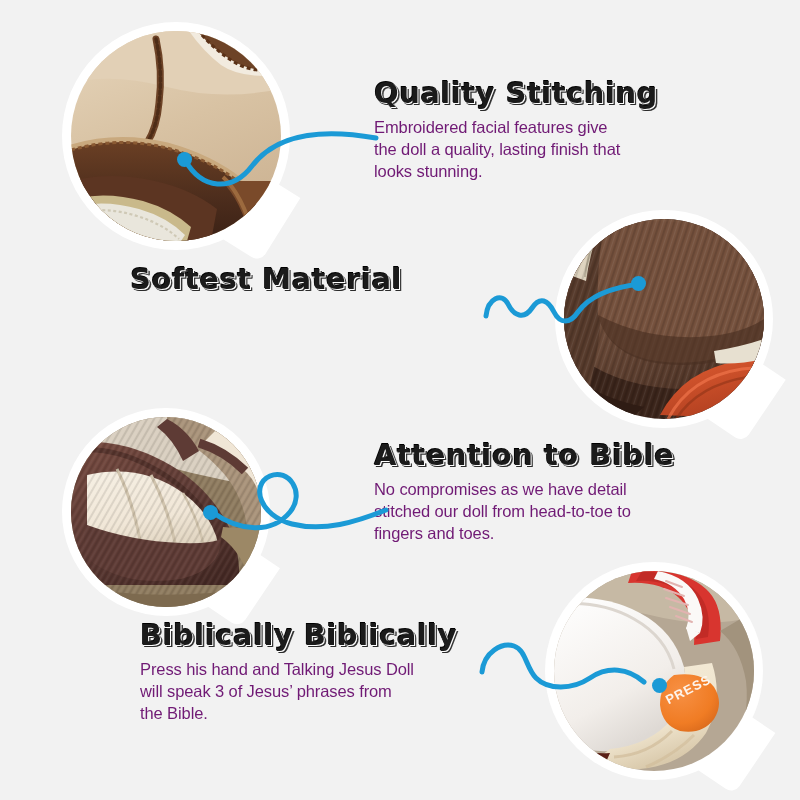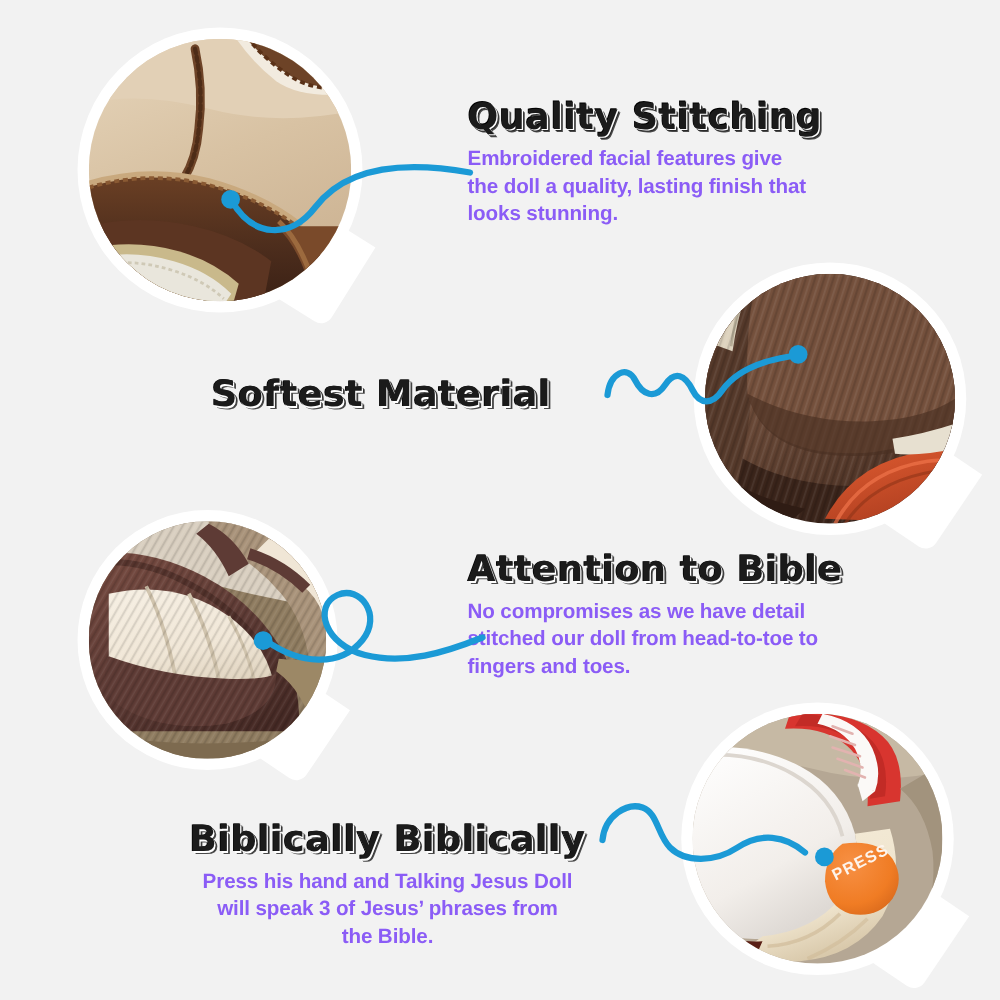--- a/index.html
+++ b/index.html
@@ -33,30 +33,30 @@
     white-space: nowrap;
     line-height: 1.05;
     text-shadow:
       1px 1px 0 #ffffff,
       1.6px 1.6px 0 #2a2a2a,
       2.4px 2.4px 0 #4a4a4a,
       -0.6px -0.6px 0 #000000;
   }
   .feature-body {
     font-family: "Liberation Sans", sans-serif;
-    font-weight: bold;
+    font-weight: normal;
     font-size: 16.5px;
     line-height: 1.33;
-    color: #8b5cf6;
+    color: #701a75;
     margin-top: 9px;
     white-space: pre-line;
     letter-spacing: -0.1px;
   }
   .align-left  { text-align: left; }
-  .align-right { text-align: center; margin-top: 36px; }
+  .align-right { text-align: left; }
 
   
   .bubble {
     position: absolute;
     border-radius: 50%;
     background: #ffffff;
     box-shadow: 0 0 0 0 rgba(0,0,0,0);
     overflow: visible;
   }
   .bubble-photo {

